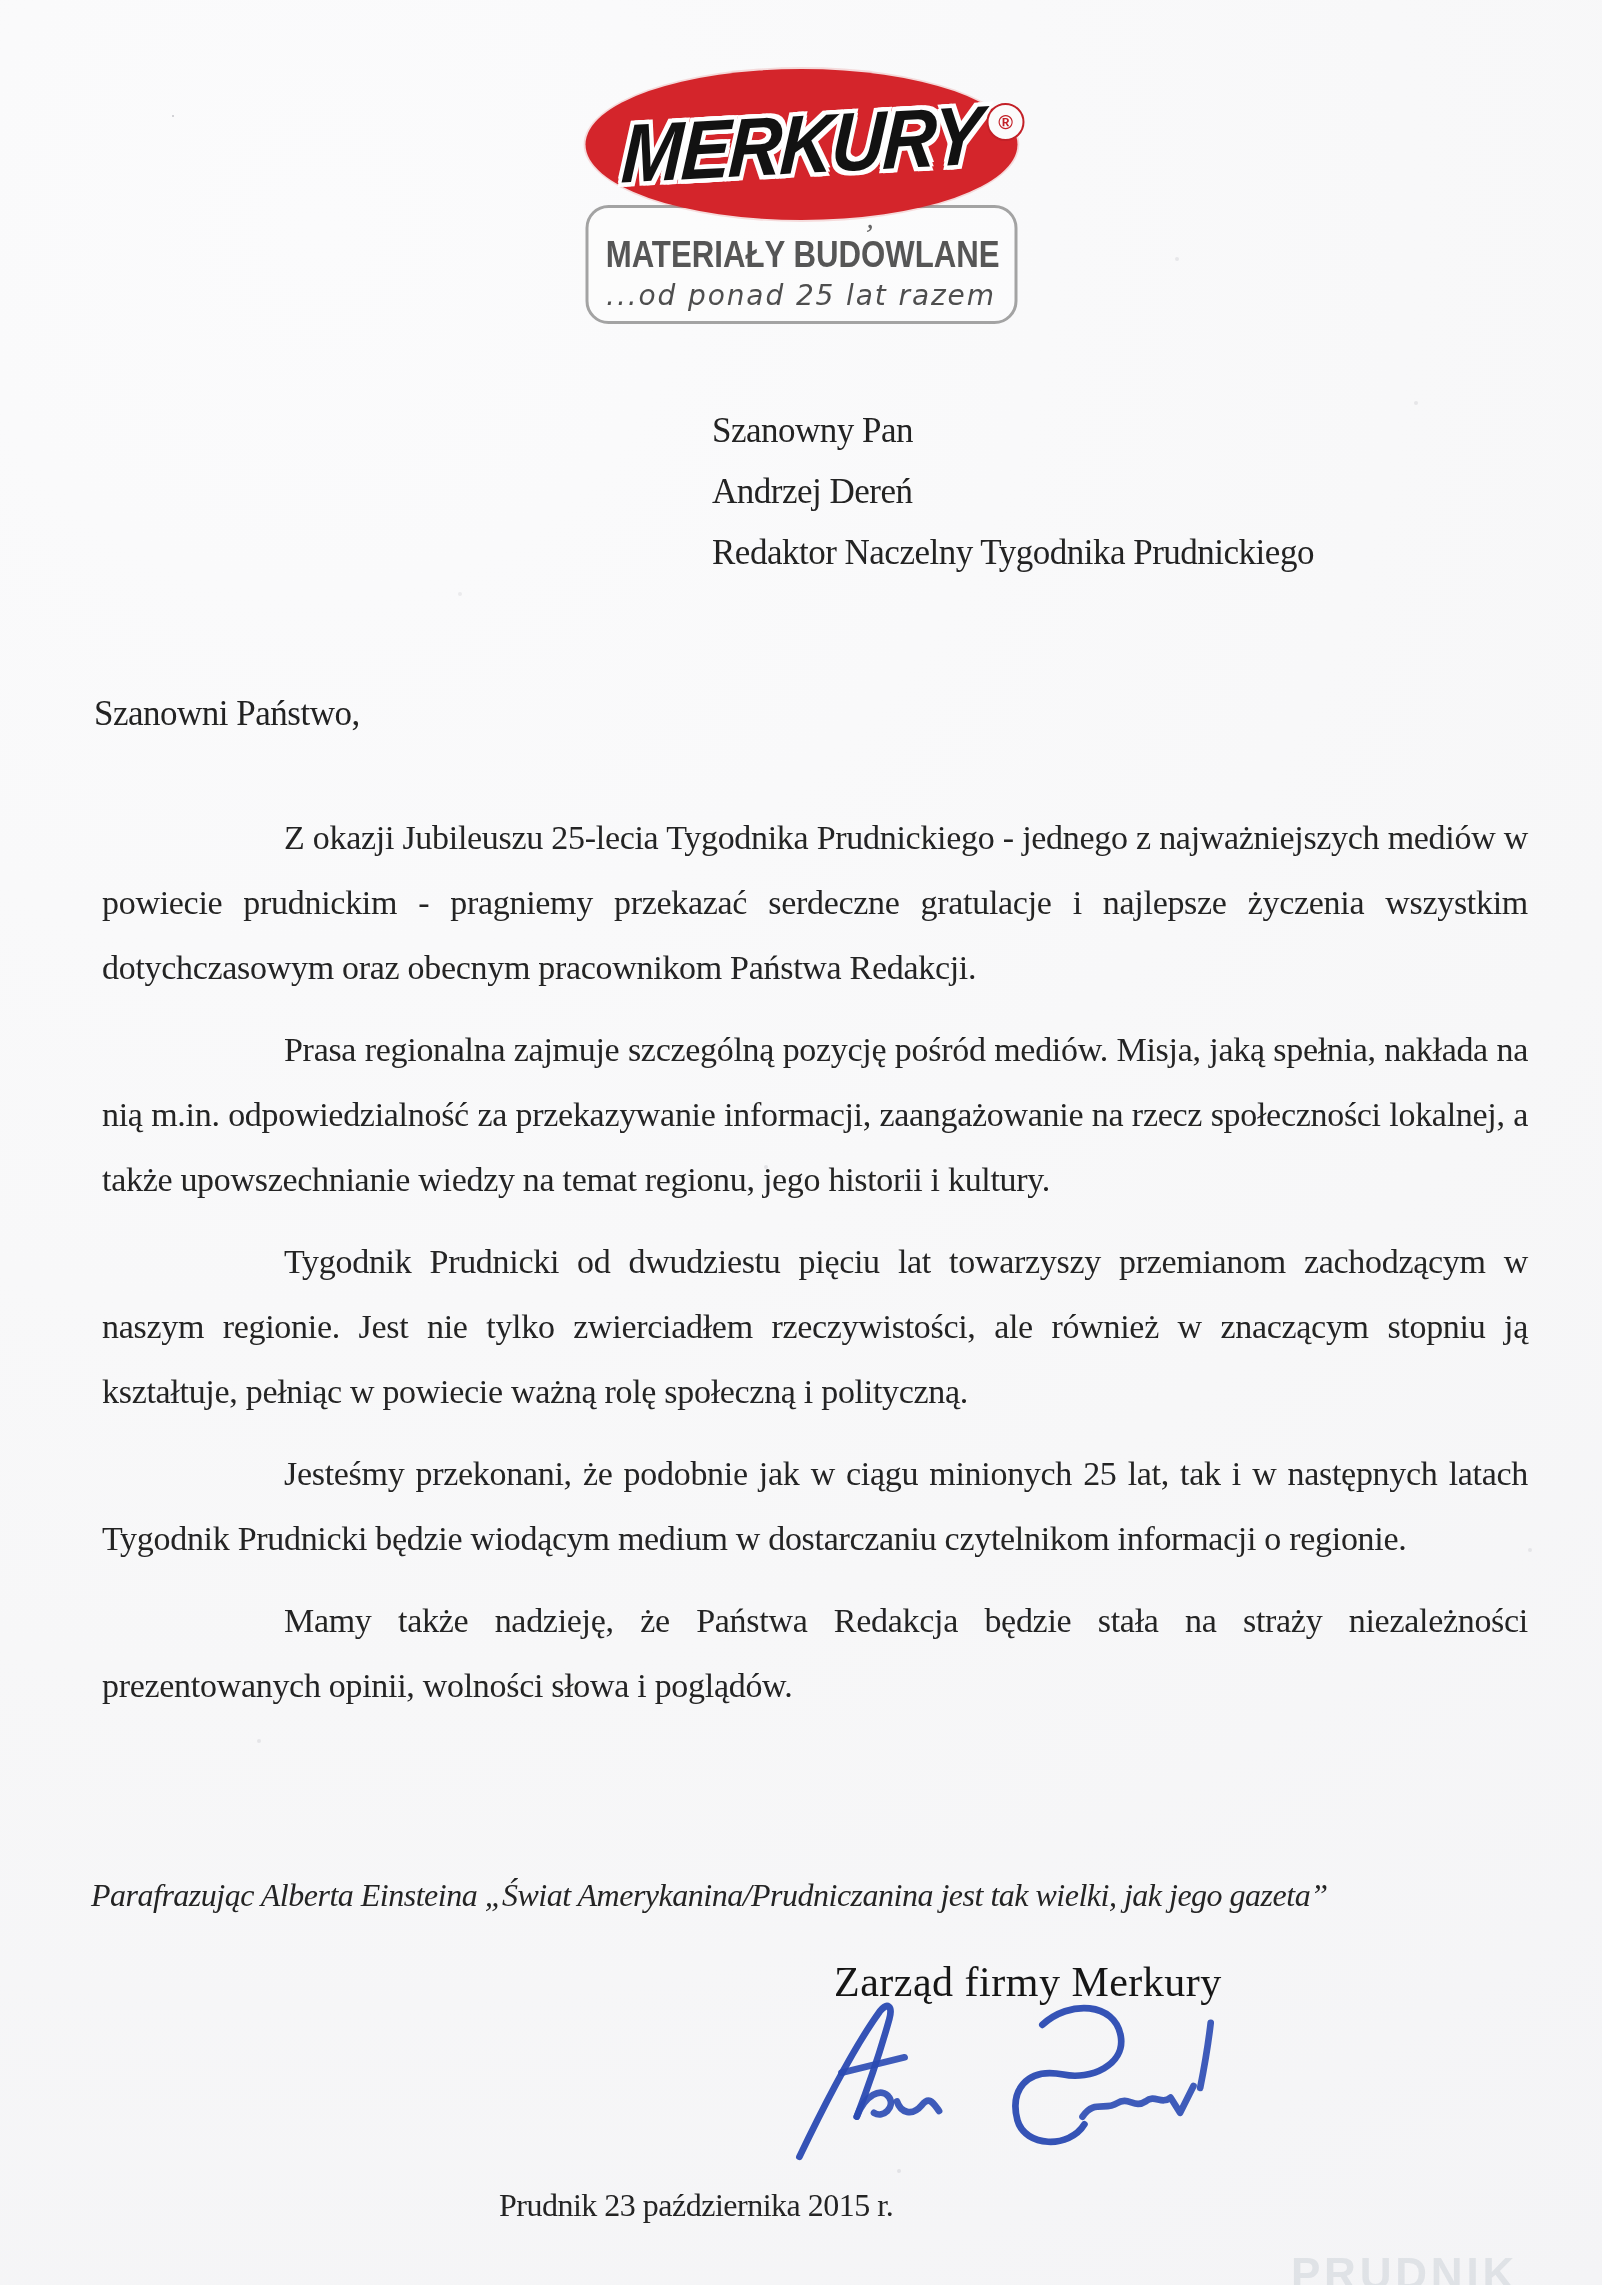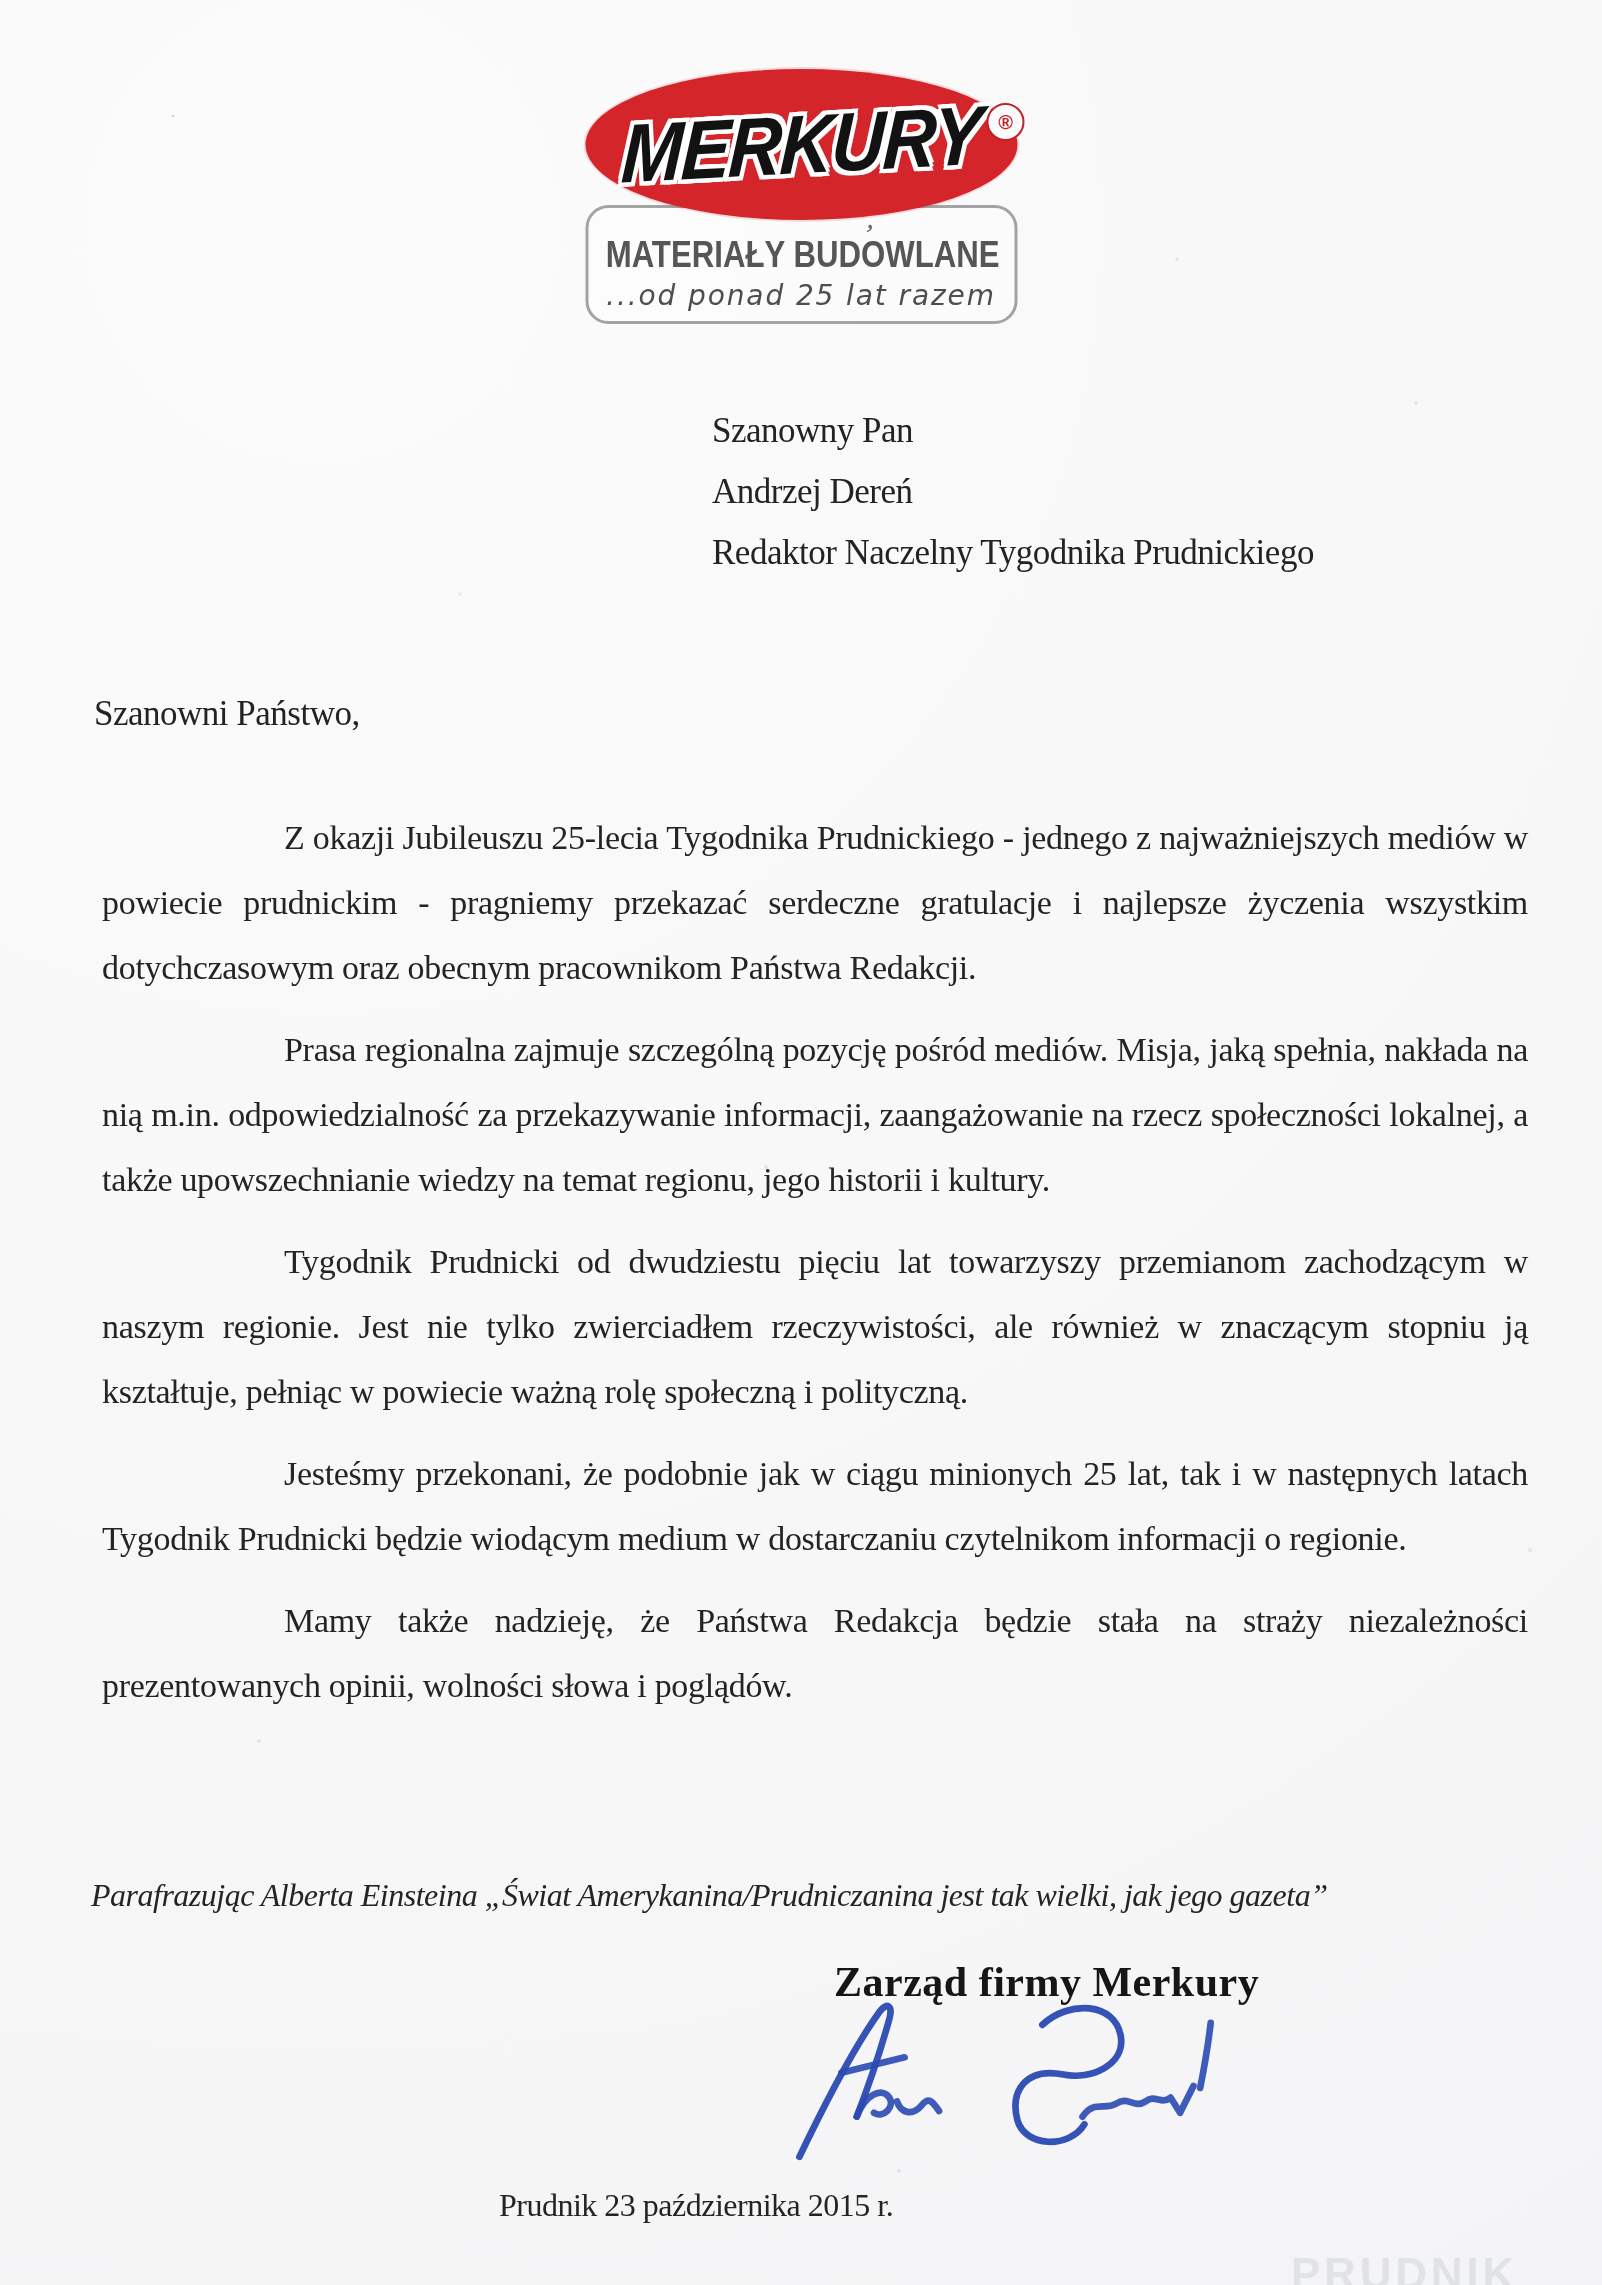--- a/index.html
+++ b/index.html
@@ -83,21 +83,21 @@
     color:#242424;
   }
   .quote{
     position:absolute;left:91px;top:1833px;width:1434px;
     font-style:italic;font-size:32px;letter-spacing:-0.5px;
     color:#242424;white-space:nowrap;margin-top:44px;
   }
   .sig-label{
     position:absolute;left:834px;top:1958px;
     font-family:"Liberation Serif", serif;
-    font-weight:bold;font-size:42px;letter-spacing:0.5px;
+    font-weight:normal;font-size:42px;letter-spacing:0.5px;
     color:#161616;white-space:nowrap;
   }
   .signature-svg{position:absolute;left:786px;top:1996px;}
   .date-line{
     position:absolute;left:499px;top:2187px;
     font-size:32px;letter-spacing:-0.5px;color:#242424;
     white-space:nowrap;
     text-align:right;
   }
   

